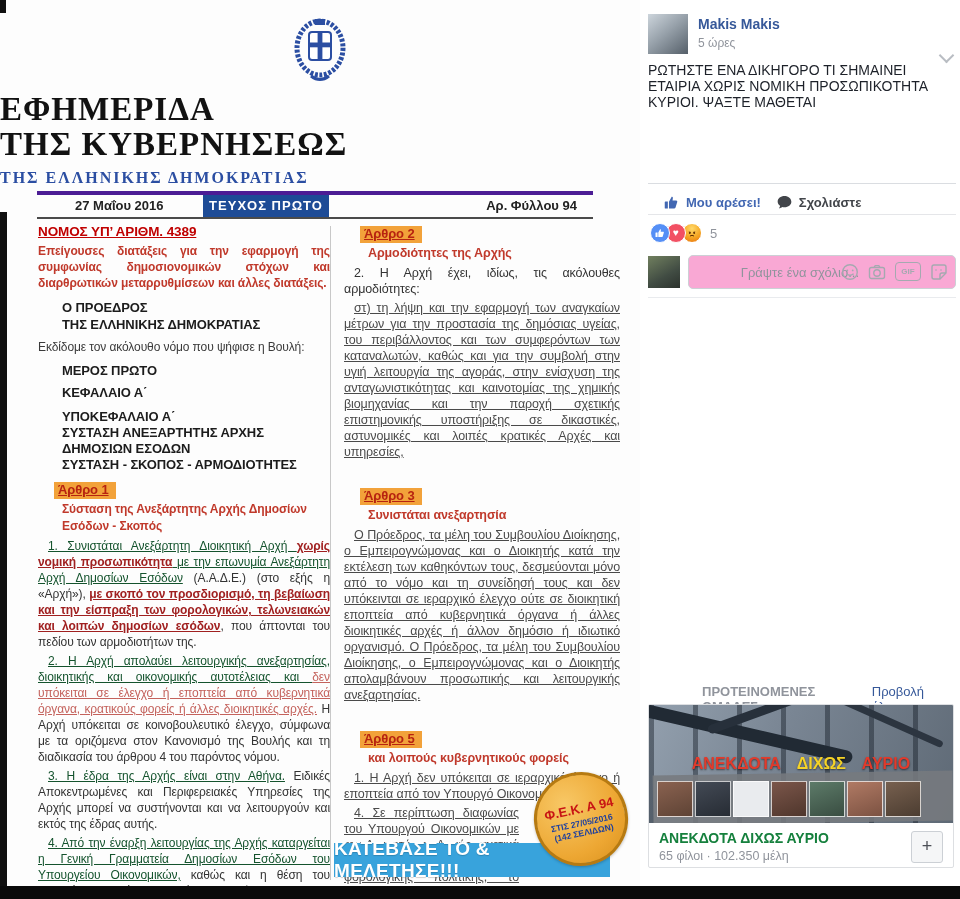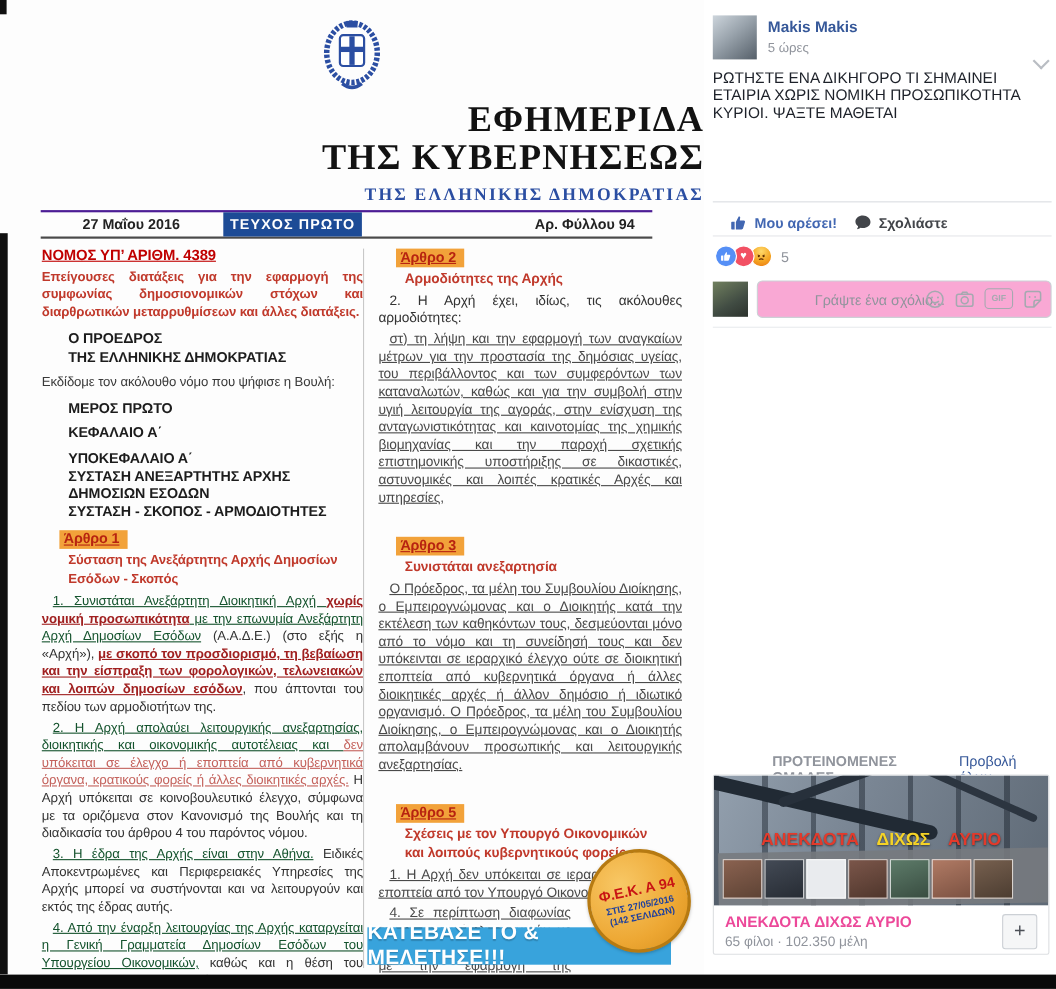--- a/index.html
+++ b/index.html
@@ -5,27 +5,27 @@
   html,body{margin:0;padding:0;background:#fff;}
   .page{position:relative;width:960px;height:899px;overflow:hidden;background:#fff;
         font-family:"Liberation Sans",sans-serif;-webkit-font-smoothing:antialiased;}
 
   
   .doc{position:absolute;left:0;top:0;width:640px;height:886px;background:#fdfdfd;overflow:hidden;}
   .edge-left{position:absolute;left:0;top:212px;width:7px;height:674px;background:#101010;}
   .edge-corner{position:absolute;left:0;top:0;width:6px;height:13px;background:#101010;}
   .bottom-bar{position:absolute;left:0;top:886px;width:960px;height:13px;background:#0a0a0a;z-index:20;}
 
-  .masthead{position:absolute;left:0;top:16px;width:640px;text-align:right;}
+  .masthead{position:absolute;left:0;top:16px;width:640px;text-align:left;}
   .m-emblem{display:block;margin:0 auto 4px auto;}
   .m-title{font-family:"Liberation Serif",serif;font-weight:bold;font-size:33px;line-height:35px;color:#121212;letter-spacing:1px;}
   .m-sub{font-family:"Liberation Serif",serif;font-weight:bold;font-size:16px;color:#2b4ea2;letter-spacing:2px;margin-top:7px;}
 
   .issuebar{position:absolute;left:37px;top:191px;width:556px;height:22px;
-            border-top:2px solid #4c1d95;border-bottom:2px solid #4a4a4a;}
+            border-top:4px solid #4c1d95;border-bottom:2px solid #4a4a4a;}
   .ib-date{position:absolute;left:38px;top:3px;font-size:13px;font-weight:bold;color:#222;}
   .ib-vol{position:absolute;left:166px;top:0;width:126px;height:22px;background:#1d4b96;color:#fff;
           font-size:13px;font-weight:bold;text-align:center;line-height:22px;letter-spacing:1px;}
   .ib-num{position:absolute;right:16px;top:3px;font-size:13px;font-weight:bold;color:#222;}
 
   .col-div{position:absolute;left:330px;top:226px;width:1px;height:654px;background:#c8c8c8;}
 
   .lcol{position:absolute;left:38px;top:224px;width:292px;font-size:12px;line-height:16px;color:#333;letter-spacing:-0.1px;}
   .rcol{position:absolute;left:344px;top:226px;width:276px;font-size:12.5px;line-height:16px;color:#474747;letter-spacing:-0.1px;}
 
@@ -115,21 +115,21 @@
            font-size:16px;font-weight:bold;text-shadow:0 1px 2px rgba(0,0,0,.55);}
   .gw-red{color:#e23a2b;text-align:center;} .gw-yellow{color:#f5d327;}
   .g-sign{position:absolute;left:4px;bottom:0;width:300px;height:50px;background:rgba(118,122,126,.88);transform:rotate(-1deg);}
   .g-members{position:absolute;left:8px;bottom:6px;display:flex;gap:2px;}
   .g-members div{width:36px;height:36px;border:1px solid rgba(255,255,255,.75);box-sizing:border-box;}
   .av1{background:linear-gradient(160deg,#8a6250,#5e4335);} .av2{background:linear-gradient(160deg,#434a55,#272c34);}
   .av3{background:#e9ebee;} .av4{background:linear-gradient(160deg,#7b564a,#4f362c);}
   .av5{background:linear-gradient(160deg,#5d7b69,#394d41);} .av6{background:linear-gradient(160deg,#b07a64,#7c5242);}
   .av7{background:linear-gradient(160deg,#77604f,#4c3d31);}
   .g-footer{position:relative;width:100%;height:46px;}
-  .g-name{position:absolute;left:10px;top:7px;font-size:14px;font-weight:bold;color:#ec4899;cursor:pointer;}
+  .g-name{position:absolute;left:10px;top:7px;font-size:14px;font-weight:bold;color:#15803d;cursor:pointer;}
   .g-stats{position:absolute;left:10px;top:26px;font-size:12.5px;color:#90949c;}
   .g-join{position:absolute;right:10px;top:8px;width:30px;height:30px;border:1px solid #ccd0d5;border-radius:3px;
           background:#f5f6f7;color:#4b4f56;font-size:18px;line-height:28px;text-align:center;cursor:pointer;}
 </style>
 </head>
 <body>
 
 <div class="page">
 
   <div class="doc">
@@ -179,21 +179,20 @@
       <div><span class="art-label" style="margin-top:0;">Άρθρο 2</span></div>
       <div class="art-title">Αρμοδιότητες της Αρχής</div>
       <div class="para" style="color:#333;">2. Η Αρχή έχει, ιδίως, τις ακόλουθες αρμοδιότητες:</div>
       <div class="para u-body">στ) τη λήψη και την εφαρμογή των αναγκαίων μέτρων για την προστασία της δημόσιας υγείας, του περιβάλλοντος και των συμφερόντων των καταναλωτών, καθώς και για την συμβολή στην υγιή λειτουργία της αγοράς, στην ενίσχυση της ανταγωνιστικότητας και καινοτομίας της χημικής βιομηχανίας και την παροχή σχετικής επιστημονικής υποστήριξης σε δικαστικές, αστυνομικές και λοιπές κρατικές Αρχές και υπηρεσίες,</div>
       <div class="r-gap"></div>
       <div><span class="art-label">Άρθρο 3</span></div>
       <div class="art-title">Συνιστάται ανεξαρτησία</div>
       <div class="para u-body">Ο Πρόεδρος, τα μέλη του Συμβουλίου Διοίκησης, ο Εμπειρογνώμονας και ο Διοικητής κατά την εκτέλεση των καθηκόντων τους, δεσμεύονται μόνο από το νόμο και τη συνείδησή τους και δεν υπόκεινται σε ιεραρχικό έλεγχο ούτε σε διοικητική εποπτεία από κυβερνητικά όργανα ή άλλες διοικητικές αρχές ή άλλον δημόσιο ή ιδιωτικό οργανισμό. Ο Πρόεδρος, τα μέλη του Συμβουλίου Διοίκησης, ο Εμπειρογνώμονας και ο Διοικητής απολαμβάνουν προσωπικής και λειτουργικής ανεξαρτησίας.</div>
       <div class="r-gap"></div>
       <div><span class="art-label">Άρθρο 5</span></div>
-      <div class="art-title">Σχέσεις με τον Υπουργό Οικονομικών</div>
       <div class="art-title">και λοιπούς κυβερνητικούς φορείς</div>
       <div class="para u-body">1. Η Αρχή δεν υπόκειται σε ιεραρχικό έλεγχο ή εποπτεία από τον Υπουργό Οικονομικών.</div>
       <div class="para u-body a5p2">
         <div class="stamp-gap"></div>
         <span>4. Σε περίπτωση διαφωνίας του Υπουργού Οικονομικών με τον Διοικητή της Αρχής, σχετικά με την εφαρμογή της φορολογικής πολιτικής, το ζήτημα παραπέμπεται από τον Υπουργό Οικονομικών στο Συμβούλιο Διοίκησης της Αρχής.</span>
       </div>
     </div>
 
     <div class="stamp">
       <div class="stamp-l1">Φ.Ε.Κ. Α 94</div>

